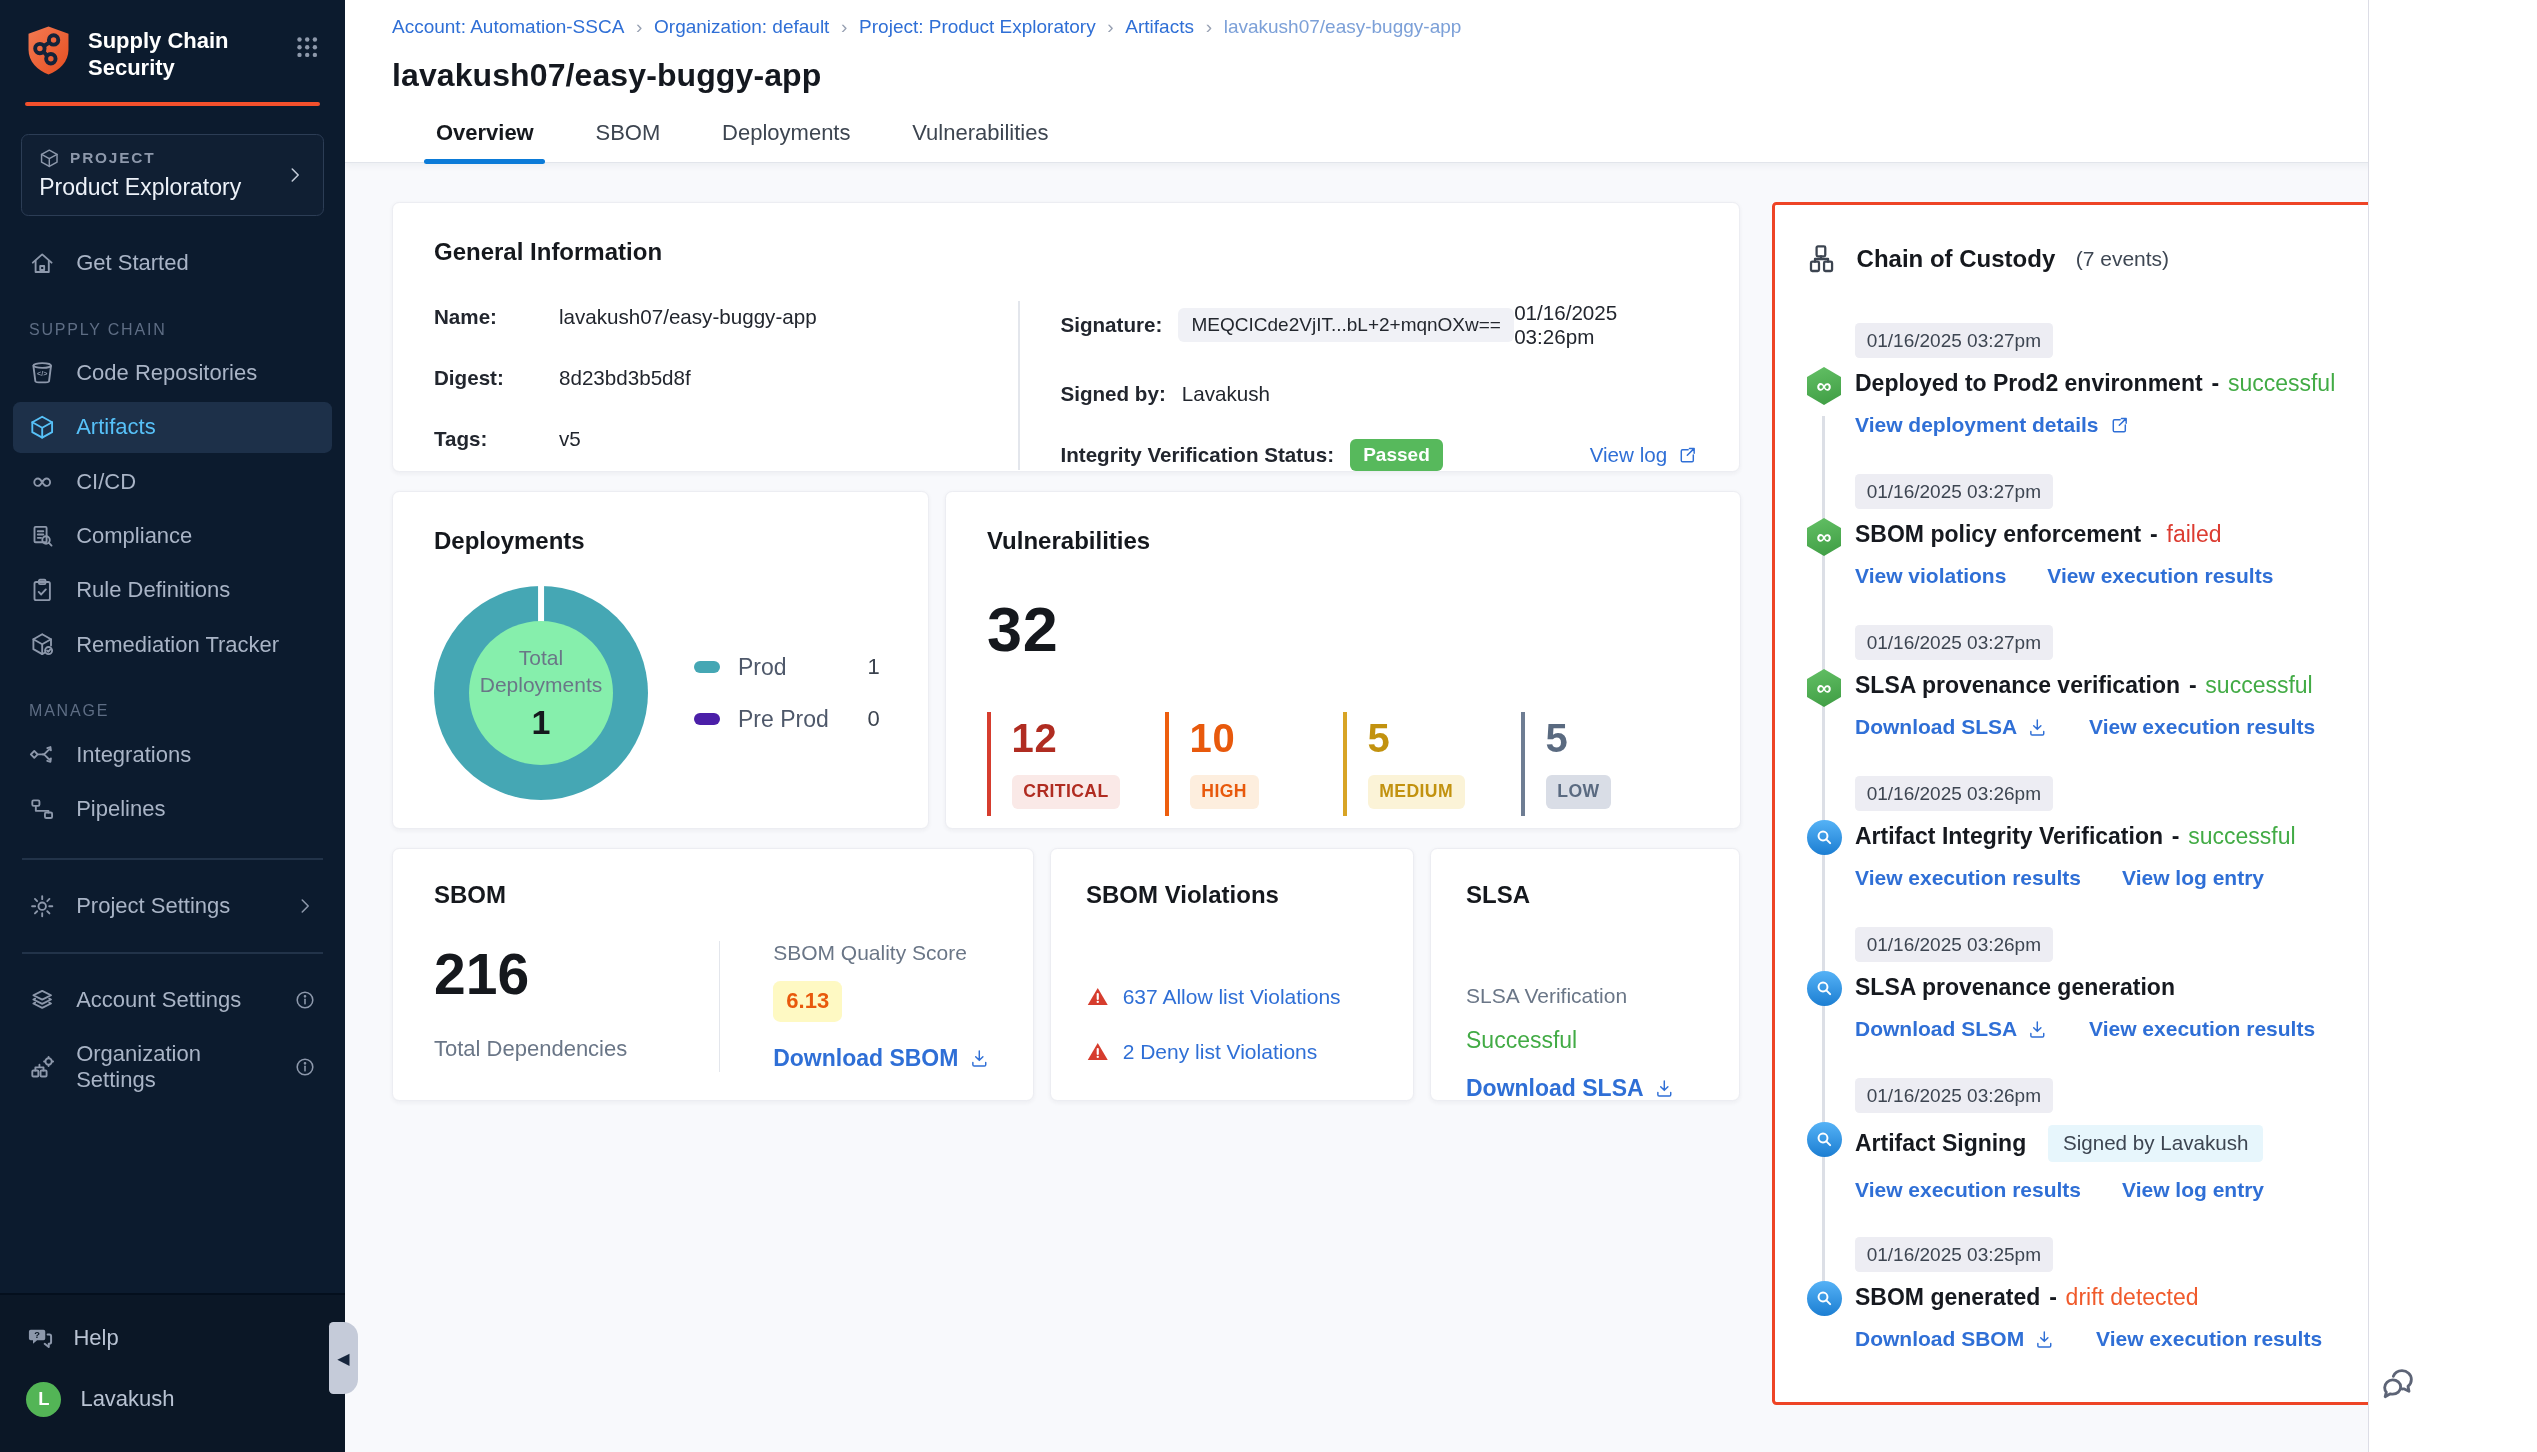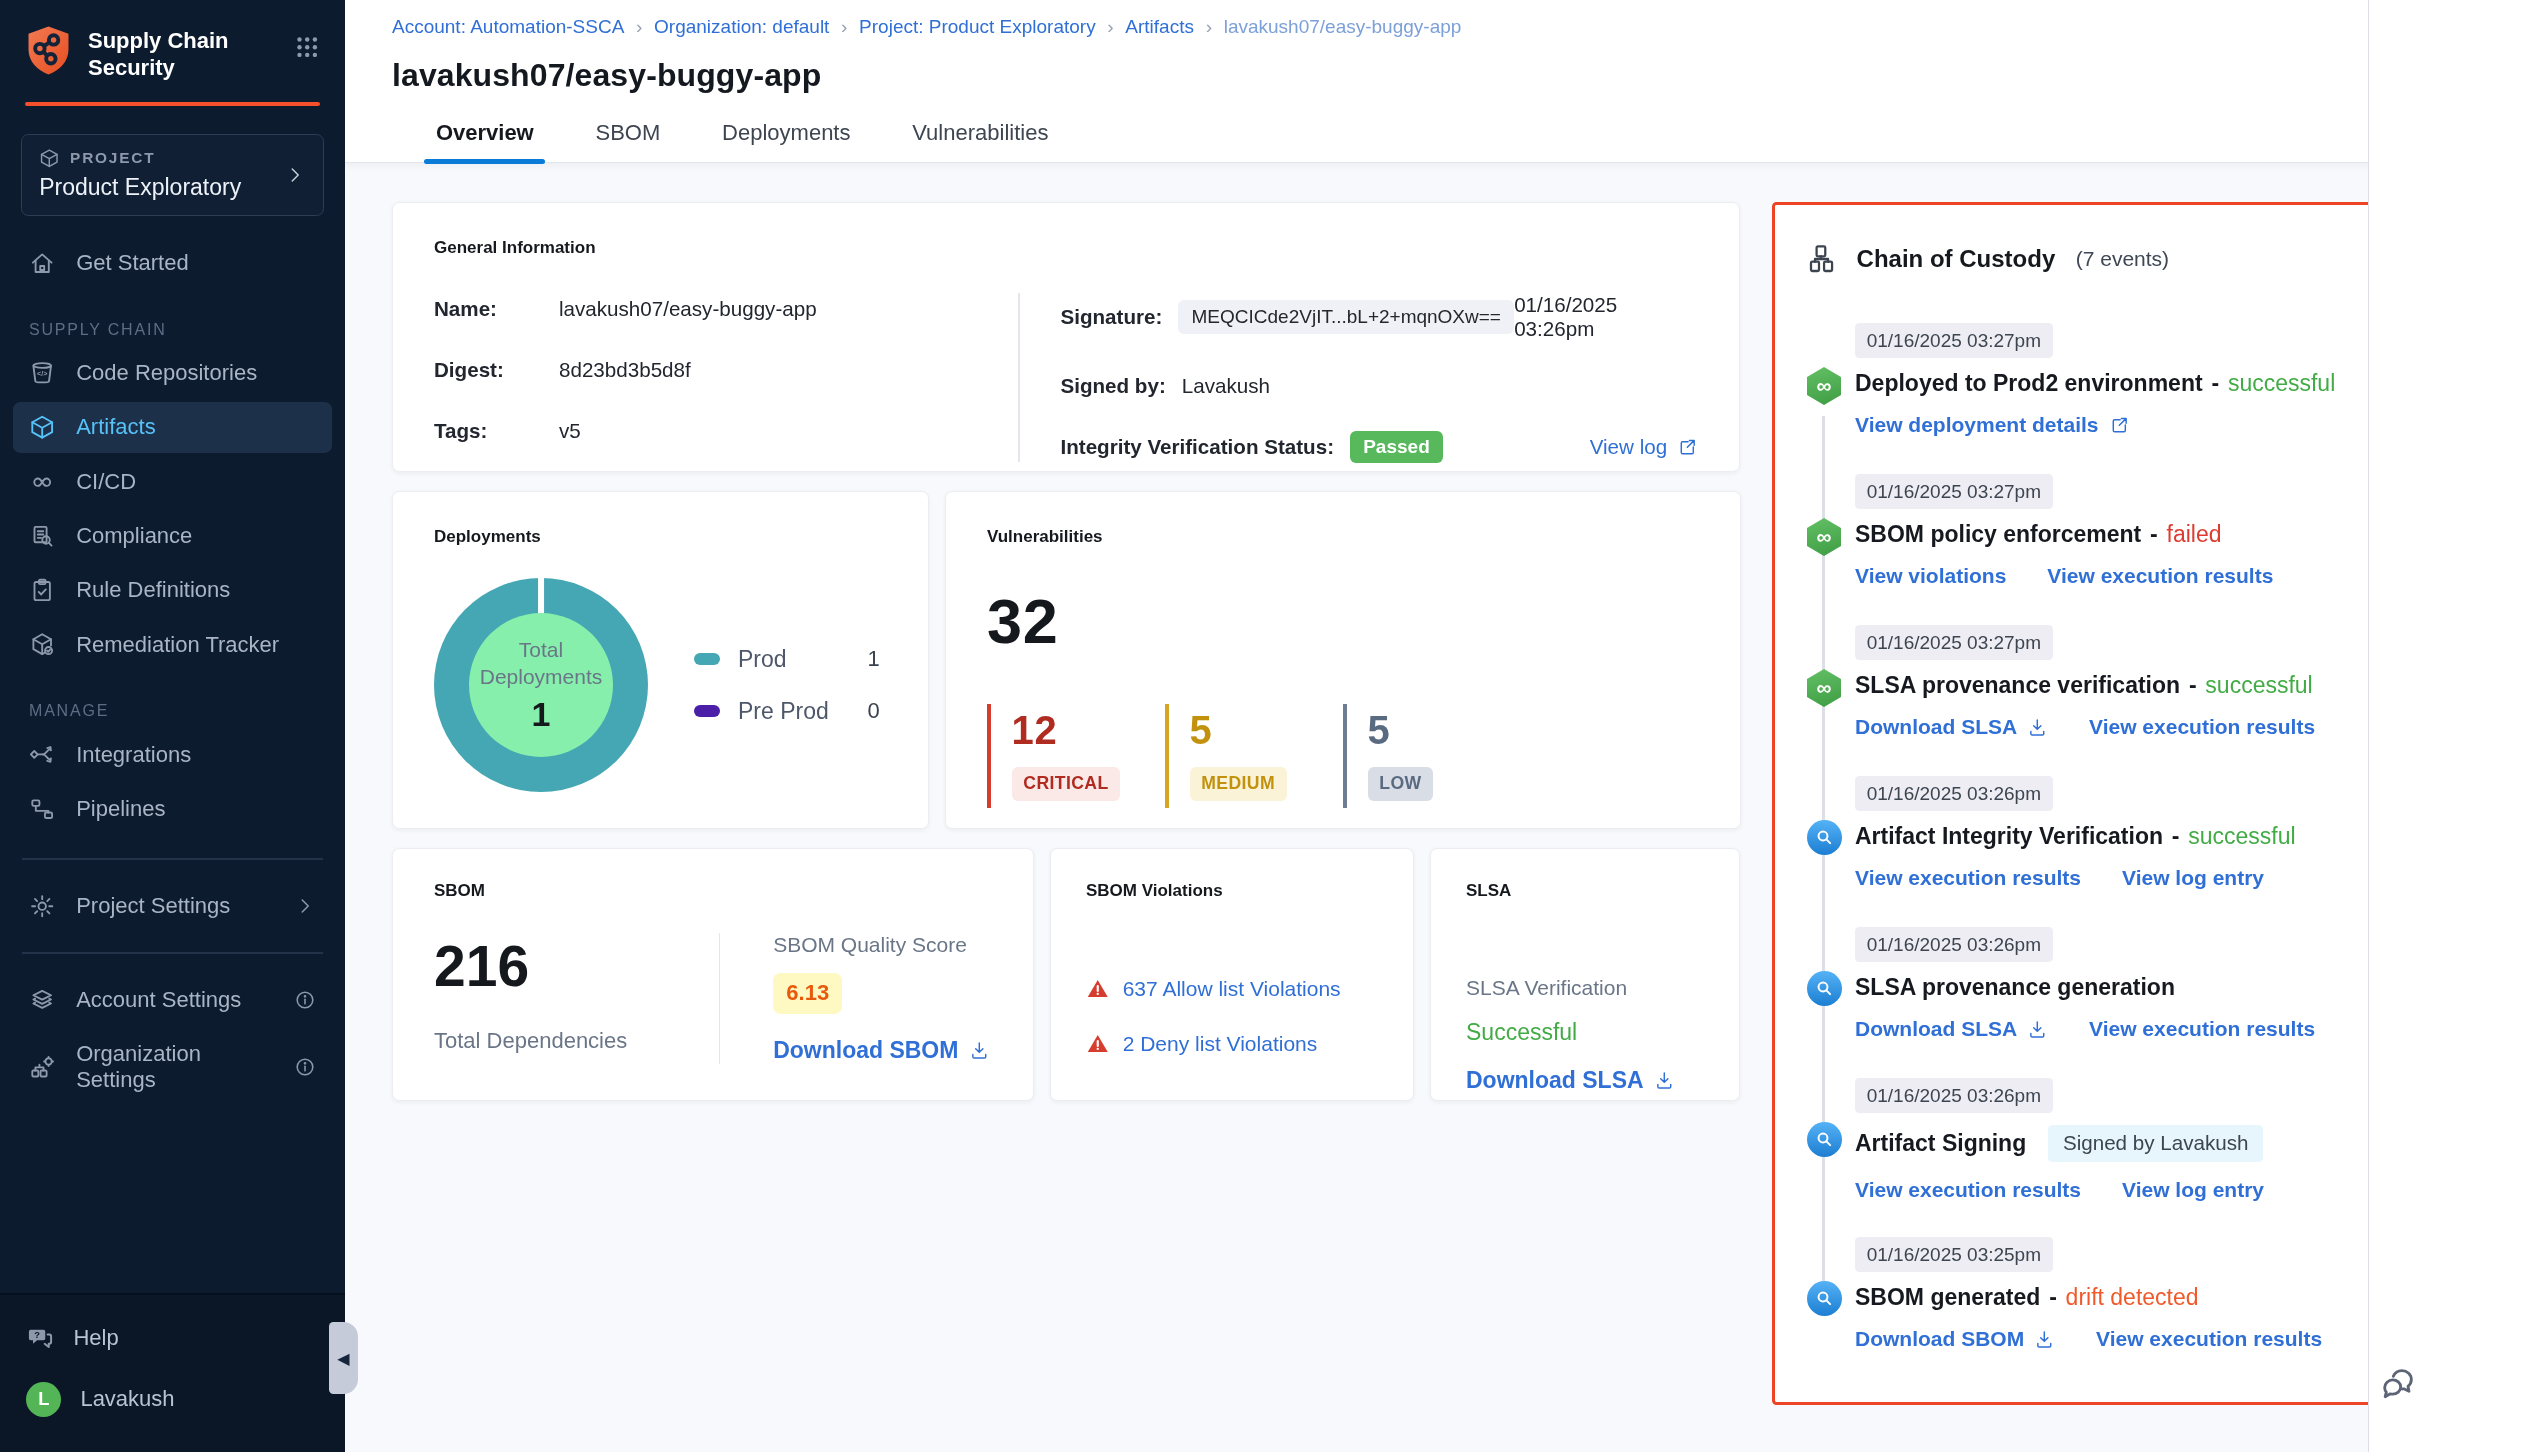--- a/index.html
+++ b/index.html
@@ -45,21 +45,21 @@
   .crumb-sep{color:#98a1b3;font-size:19px;}
   .page-title{font-size:32px;font-weight:bold;color:#14181f;margin-top:19px;letter-spacing:0.1px;}
   .tabs{display:flex;gap:56px;margin:26.4px 0 0 41px;font-size:22px;color:#3d4550;}
   .tab{padding:0 2.9px 16px;position:relative;cursor:pointer;}
   .tab.active{font-weight:bold;color:#15181d;}
   .tab.active::after{content:"";position:absolute;left:-8.8px;right:-8.8px;bottom:-1.5px;height:5.1px;background:#0b7bd8;border-radius:2.9px;}
 
   .content{position:absolute;top:171px;left:0;right:59px;bottom:0;padding:31px 0 0 47px;display:flex;gap:32px;box-sizing:border-box;}
   .left-col{width:1348px;flex:none;display:flex;flex-direction:column;gap:19px;}
   .card{background:#fff;border-radius:7.3px;border:0.7px solid #ecedf2;box-shadow:0 1.5px 4.4px rgba(30,40,60,.05);box-sizing:border-box;}
-  .card-title{font-size:17px;font-weight:bold;color:#15181d;}
+  .card-title{font-size:24px;font-weight:bold;color:#15181d;}
 
   
   .gi-card{height:270px;padding:35px 41px;}
   .gi-grid{display:grid;grid-template-columns:543px 1.5px auto;column-gap:41px;margin-top:35px;}
   .gi-divider{background:#e3e6ec;height:169px;}
   .gi-row{display:flex;align-items:center;margin-bottom:29px;font-size:20.6px;color:#22262e;min-height:32px;}
   .gi-row .lbl{font-weight:bold;flex:none;}
   .gi-left .lbl{width:125px;}
   .gi-right .lbl{margin-right:16px;}
   .sig-pill{background:#f0f1f6;border-radius:5.9px;padding:5.9px 13.2px;font-size:19px;color:#23272e;white-space:nowrap;}
@@ -459,20 +459,21 @@
                     <span class="legend-val">0</span>
                   </div>
                 </div>
             </div>
           </section>
           <section class="card vuln-card">
             <div class="card-title">Vulnerabilities</div>
             <div class="vuln-total">32</div>
             <div class="sev-grid" id="sev-grid">
                 <div class="sev" style="border-left-color: rgb(214, 61, 46);"><div class="sev-count" style="color: rgb(176, 44, 33);">12</div><span class="sev-badge" style="color: rgb(176, 44, 33); background: rgb(250, 233, 231);">CRITICAL</span></div>
+                <div class="sev" style="border-left-color: rgb(237, 94, 14);"><div class="sev-count" style="color: rgb(232, 89, 12);">10</div><span class="sev-badge" style="color: rgb(232, 89, 12); background: rgb(253, 238, 222);">HIGH</span></div>
                 <div class="sev" style="border-left-color: rgb(216, 164, 37);"><div class="sev-count" style="color: rgb(194, 146, 15);">5</div><span class="sev-badge" style="color: rgb(194, 146, 15); background: rgb(251, 243, 215);">MEDIUM</span></div>
                 <div class="sev" style="border-left-color: rgb(110, 125, 147);"><div class="sev-count" style="color: rgb(90, 106, 128);">5</div><span class="sev-badge" style="color: rgb(90, 106, 128); background: rgb(217, 221, 230);">LOW</span></div>
               </div>
           </section>
         </div>
 
         <div class="row3">
           <section class="card sbom-card">
             <div class="card-title">SBOM</div>
             <div class="sbom-body">

